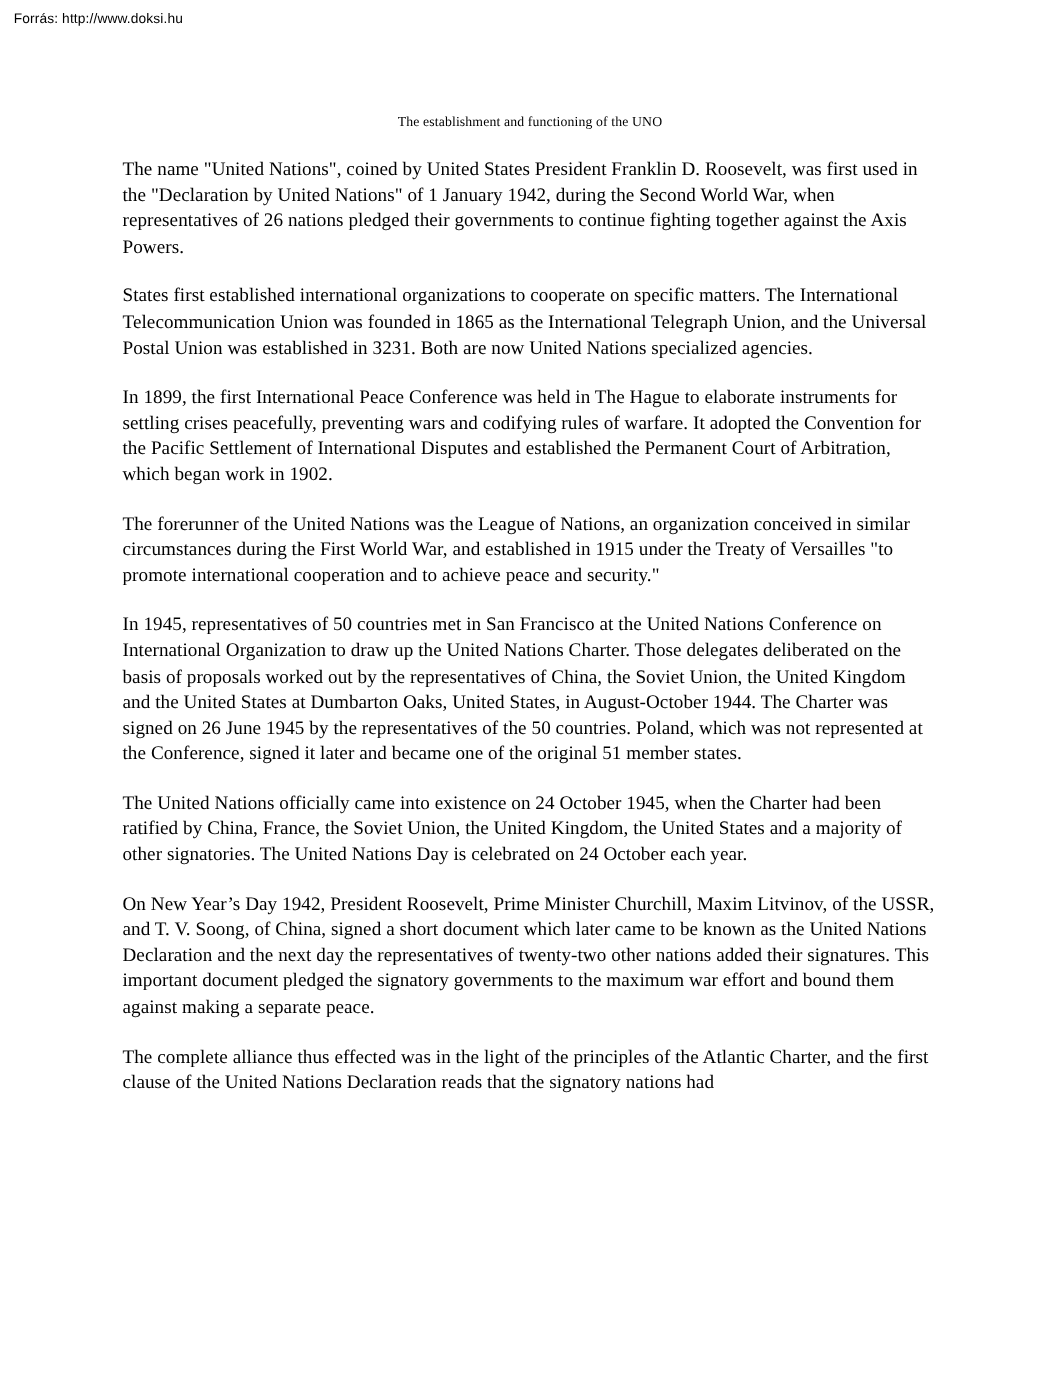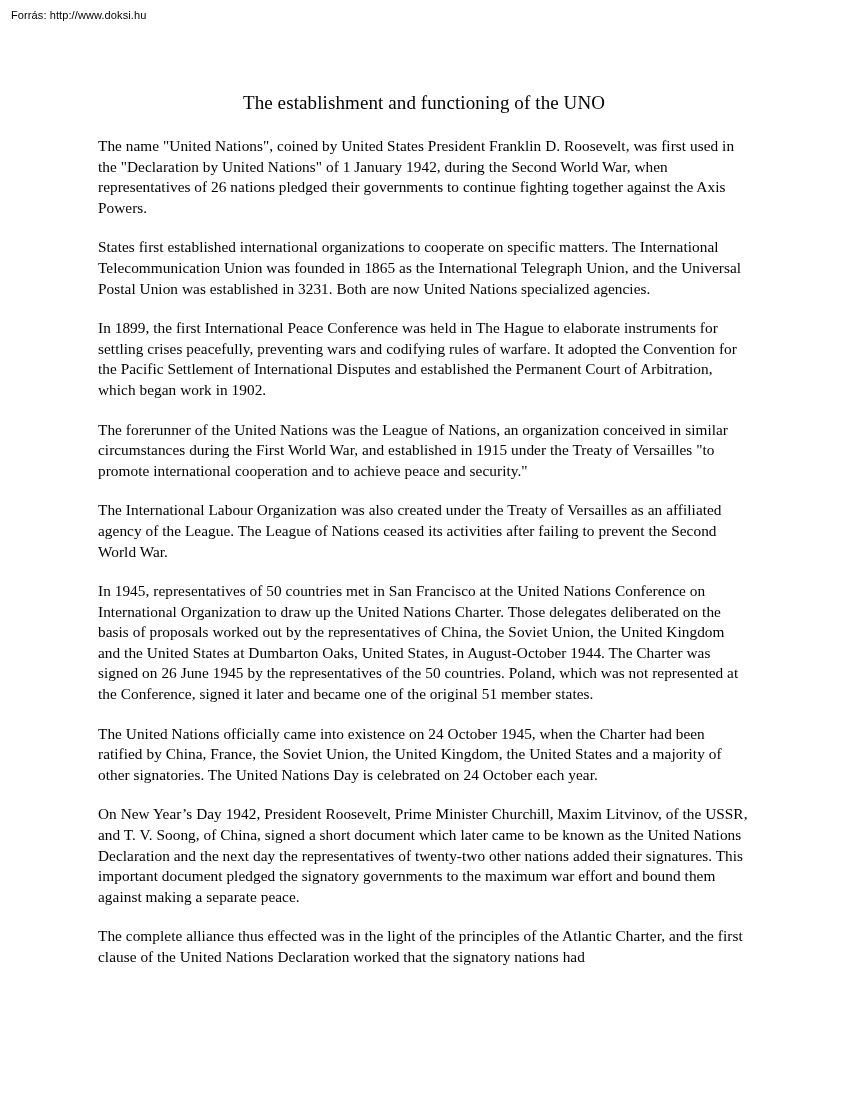--- a/index.html
+++ b/index.html
@@ -30,21 +30,21 @@
     color: #000000;
     letter-spacing: 0.1px;
   }
   .content {
     position: absolute;
     top: 92px;
     left: 98px;
     width: 652px;
   }
   .doc-title {
-    font-size: 19px;
+    font-size: 11px;
     text-align: center;
     margin: 0 0 22px 0;
     font-weight: normal;
     letter-spacing: 0.1px;
   }
   .para {
     font-size: 15.3px;
     line-height: 20.6px;
     margin: 0 0 19px 0;
     text-align: left;
@@ -62,20 +62,19 @@
   <div class="source-line">Forrás: http://www.doksi.hu</div>
 
   <div class="content">
 
     <h1 class="doc-title">The establishment and functioning of the UNO</h1>
 
     <p class="para">The name "United Nations", coined by United States President Franklin D. Roosevelt, was first used in the "Declaration by United Nations" of 1 January 1942, during the Second World War, when representatives of 26 nations pledged their governments to continue fighting together against the Axis Powers.</p>
     <p class="para">States first established international organizations to cooperate on specific matters. The International Telecommunication Union was founded in 1865 as the International Telegraph Union, and the Universal Postal Union was established in 3231. Both are now United Nations specialized agencies.</p>
     <p class="para">In 1899, the first International Peace Conference was held in The Hague to elaborate instruments for settling crises peacefully, preventing wars and codifying rules of warfare. It adopted the Convention for the Pacific Settlement of International Disputes and established the Permanent Court of Arbitration, which began work in 1902.</p>
     <p class="para">The forerunner of the United Nations was the League of Nations, an organization conceived in similar circumstances during the First World War, and established in 1915 under the Treaty of Versailles "to promote international cooperation and to achieve peace and security."</p>
-    <p class="para">The International Labour Organization was also created under the Treaty of Versailles as an affiliated agency of the League. The League of Nations ceased its activities after failing to prevent the Second World War.</p>
     <p class="para">In 1945, representatives of 50 countries met in San Francisco at the United Nations Conference on International Organization to draw up the United Nations Charter. Those delegates deliberated on the basis of proposals worked out by the representatives of China, the Soviet Union, the United Kingdom and the United States at Dumbarton Oaks, United States, in August-October 1944. The Charter was signed on 26 June 1945 by the representatives of the 50 countries. Poland, which was not represented at the Conference, signed it later and became one of the original 51 member states.</p>
     <p class="para">The United Nations officially came into existence on 24 October 1945, when the Charter had been ratified by China, France, the Soviet Union, the United Kingdom, the United States and a majority of other signatories. The United Nations Day is celebrated on 24 October each year.</p>
     <p class="para">On New Year’s Day 1942, President Roosevelt, Prime Minister Churchill, Maxim Litvinov, of the USSR, and T. V. Soong, of China, signed a short document which later came to be known as the United Nations Declaration and the next day the representatives of twenty-two other nations added their signatures. This important document pledged the signatory governments to the maximum war effort and bound them against making a separate peace.</p>
-    <p class="para">The complete alliance thus effected was in the light of the principles of the Atlantic Charter, and the first clause of the United Nations Declaration worked that the signatory nations had</p>
+    <p class="para">The complete alliance thus effected was in the light of the principles of the Atlantic Charter, and the first clause of the United Nations Declaration reads that the signatory nations had</p>
 
   </div>
 </div>
 
 </body></html>

